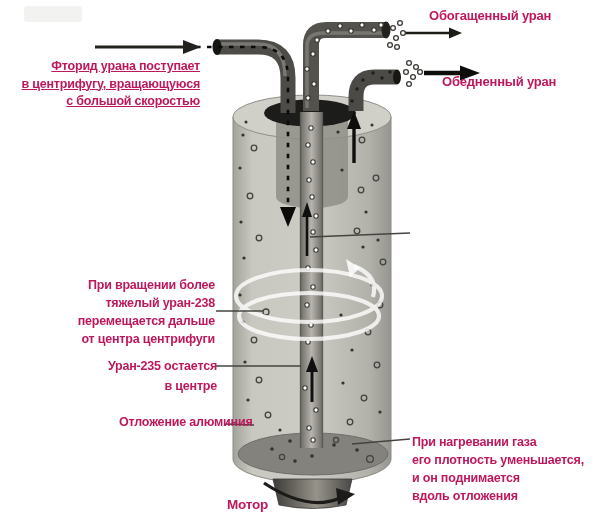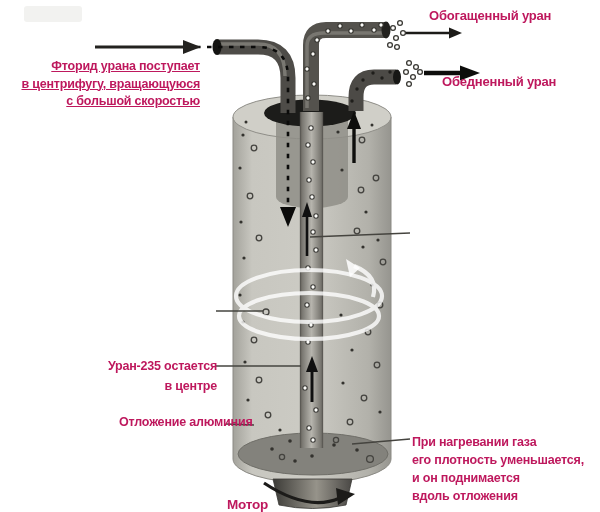--- a/index.html
+++ b/index.html
@@ -237,20 +237,24 @@
     <line x1="310" y1="237" x2="410" y2="233"></line>
     <line x1="352" y1="444" x2="410" y2="439"></line>
   </g>
 </svg>
 
 <div class="lbl right" id="lbl-feed">Фторид урана поступает
 в центрифугу, вращающуюся
 с большой скоростью</div>
 <div class="lbl" id="lbl-enriched">Обогащенный уран</div>
 <div class="lbl" id="lbl-depleted">Обедненный уран</div>
+<div class="lbl right" id="lbl-u238">При вращении более
+тяжелый уран-238
+перемещается дальше
+от центра центрифуги</div>
 <div class="lbl right" id="lbl-u235">Уран-235 остается
 в центре</div>
 <div class="lbl" id="lbl-deposit">Отложение алюминия</div>
 <div class="lbl" id="lbl-heat">При нагревании газа
 его плотность уменьшается,
 и он поднимается
 вдоль отложения</div>
 <div class="lbl" id="lbl-motor">Мотор</div>
 
 </div>

